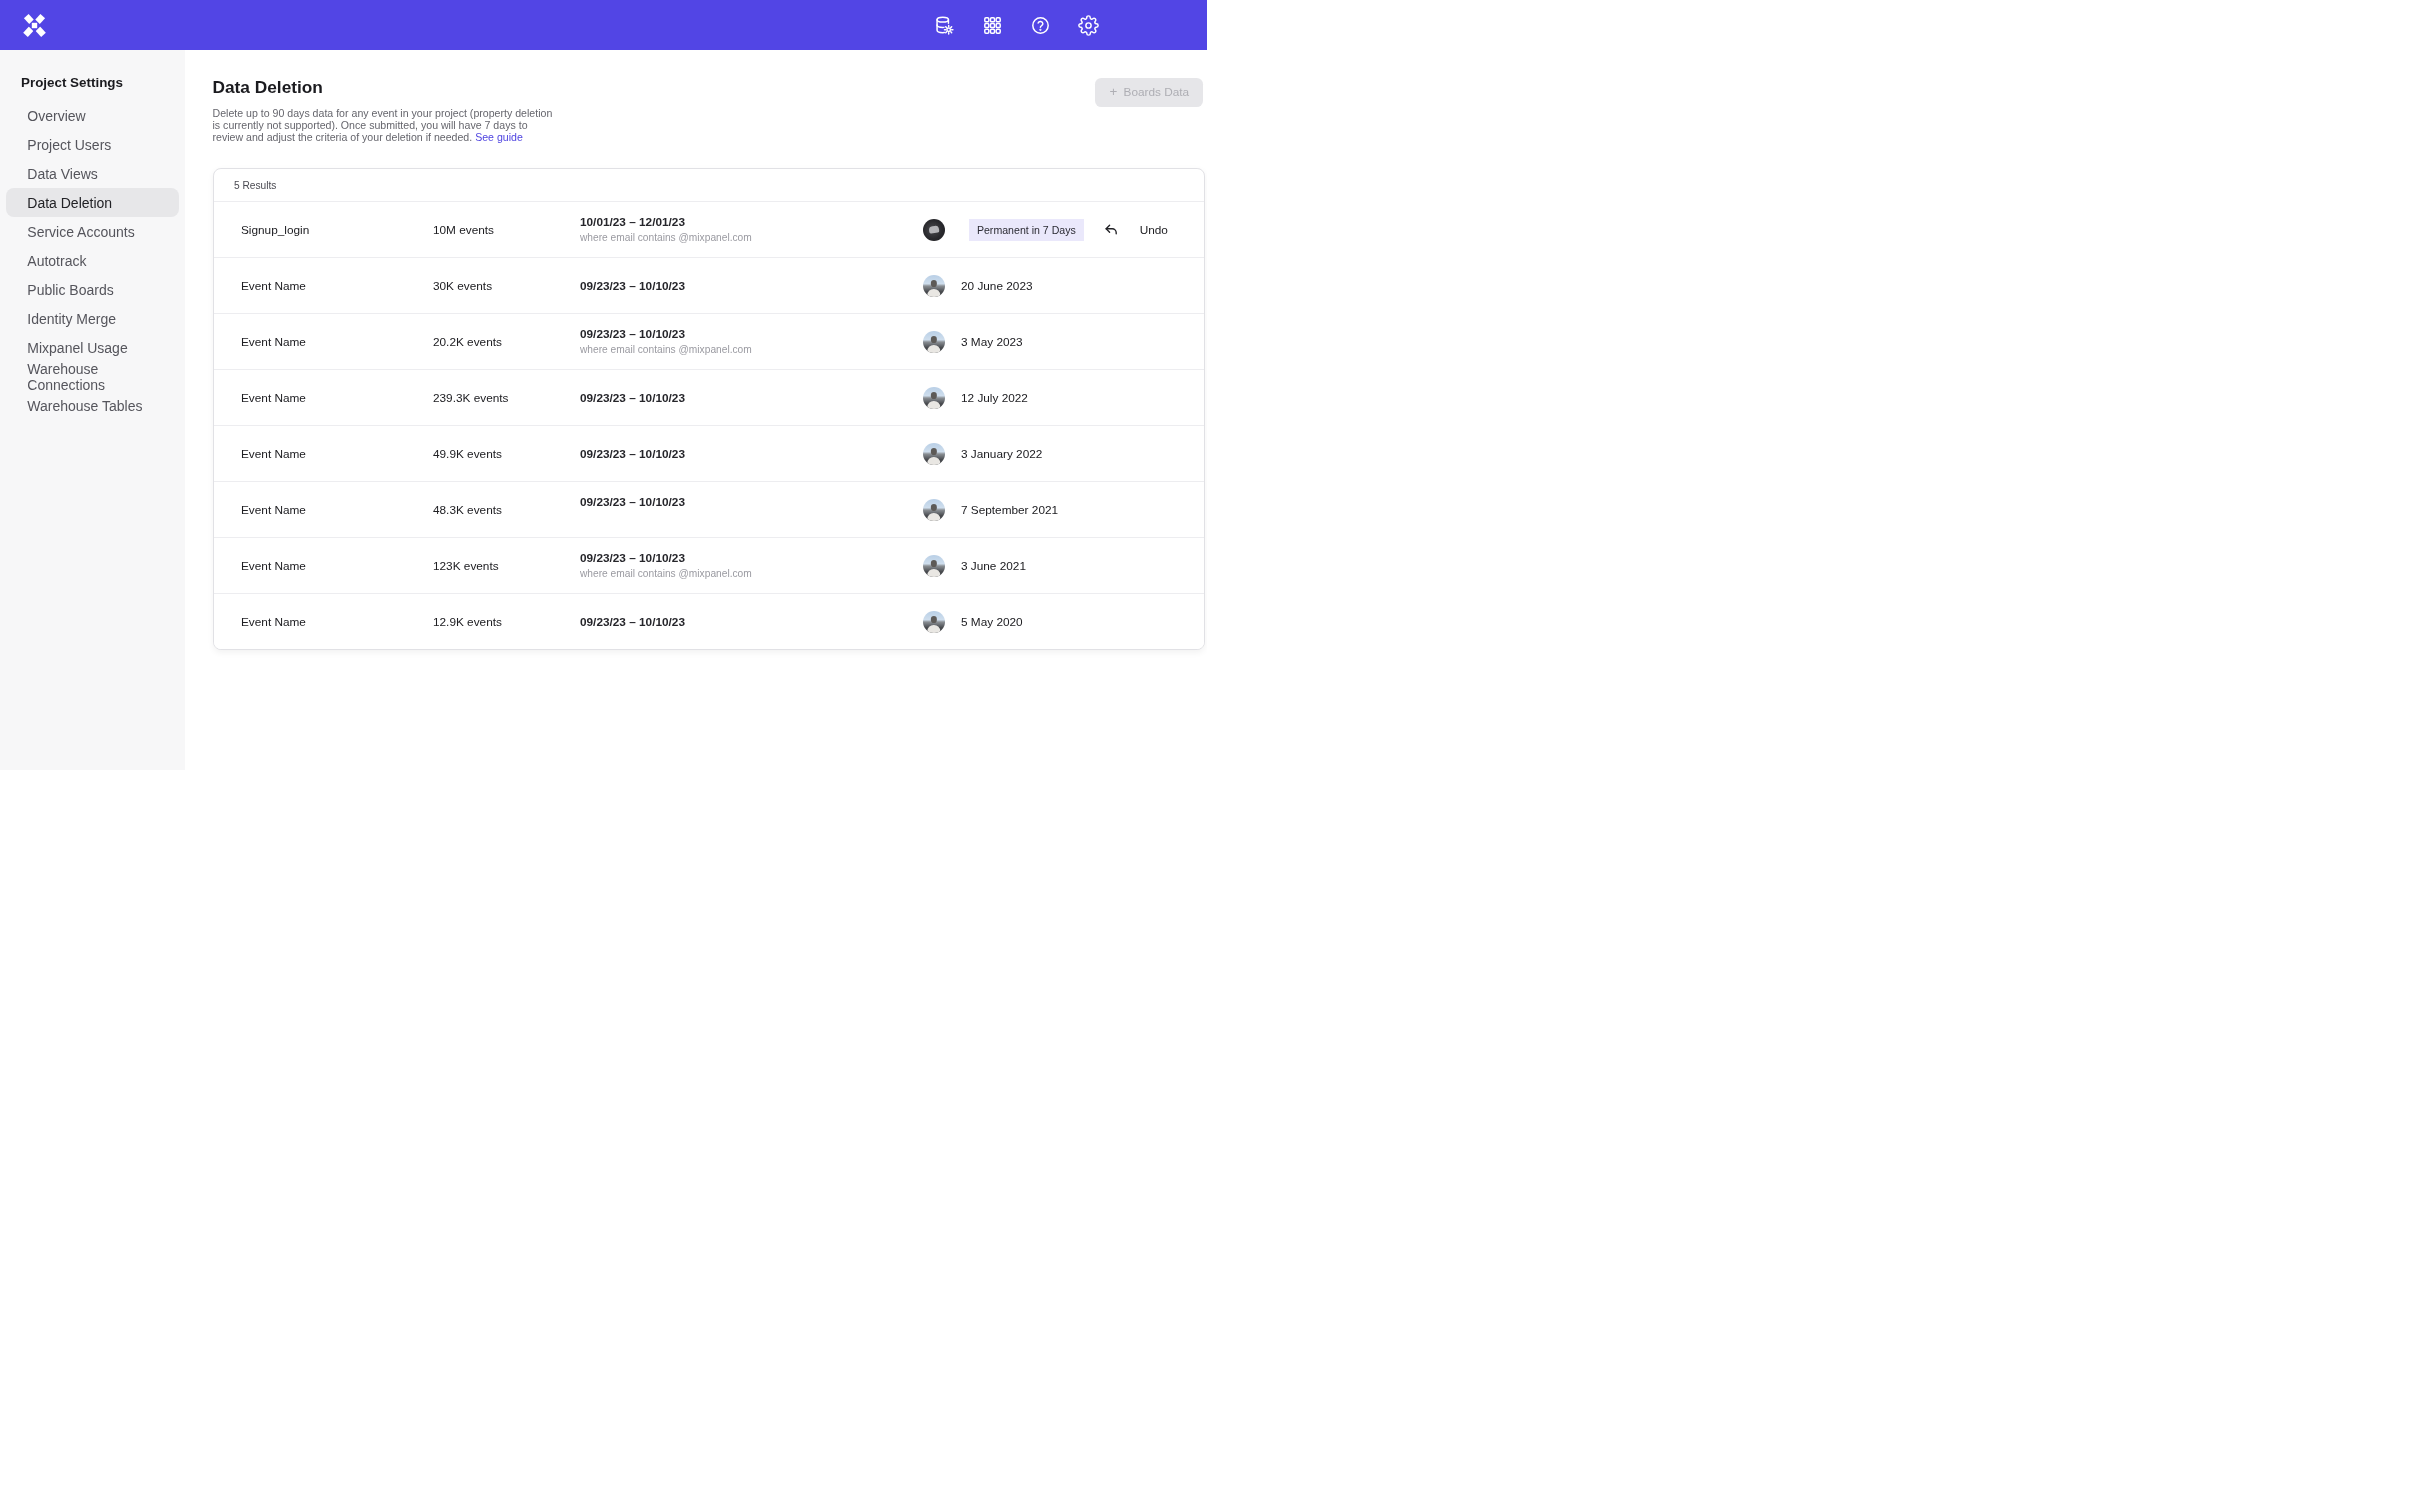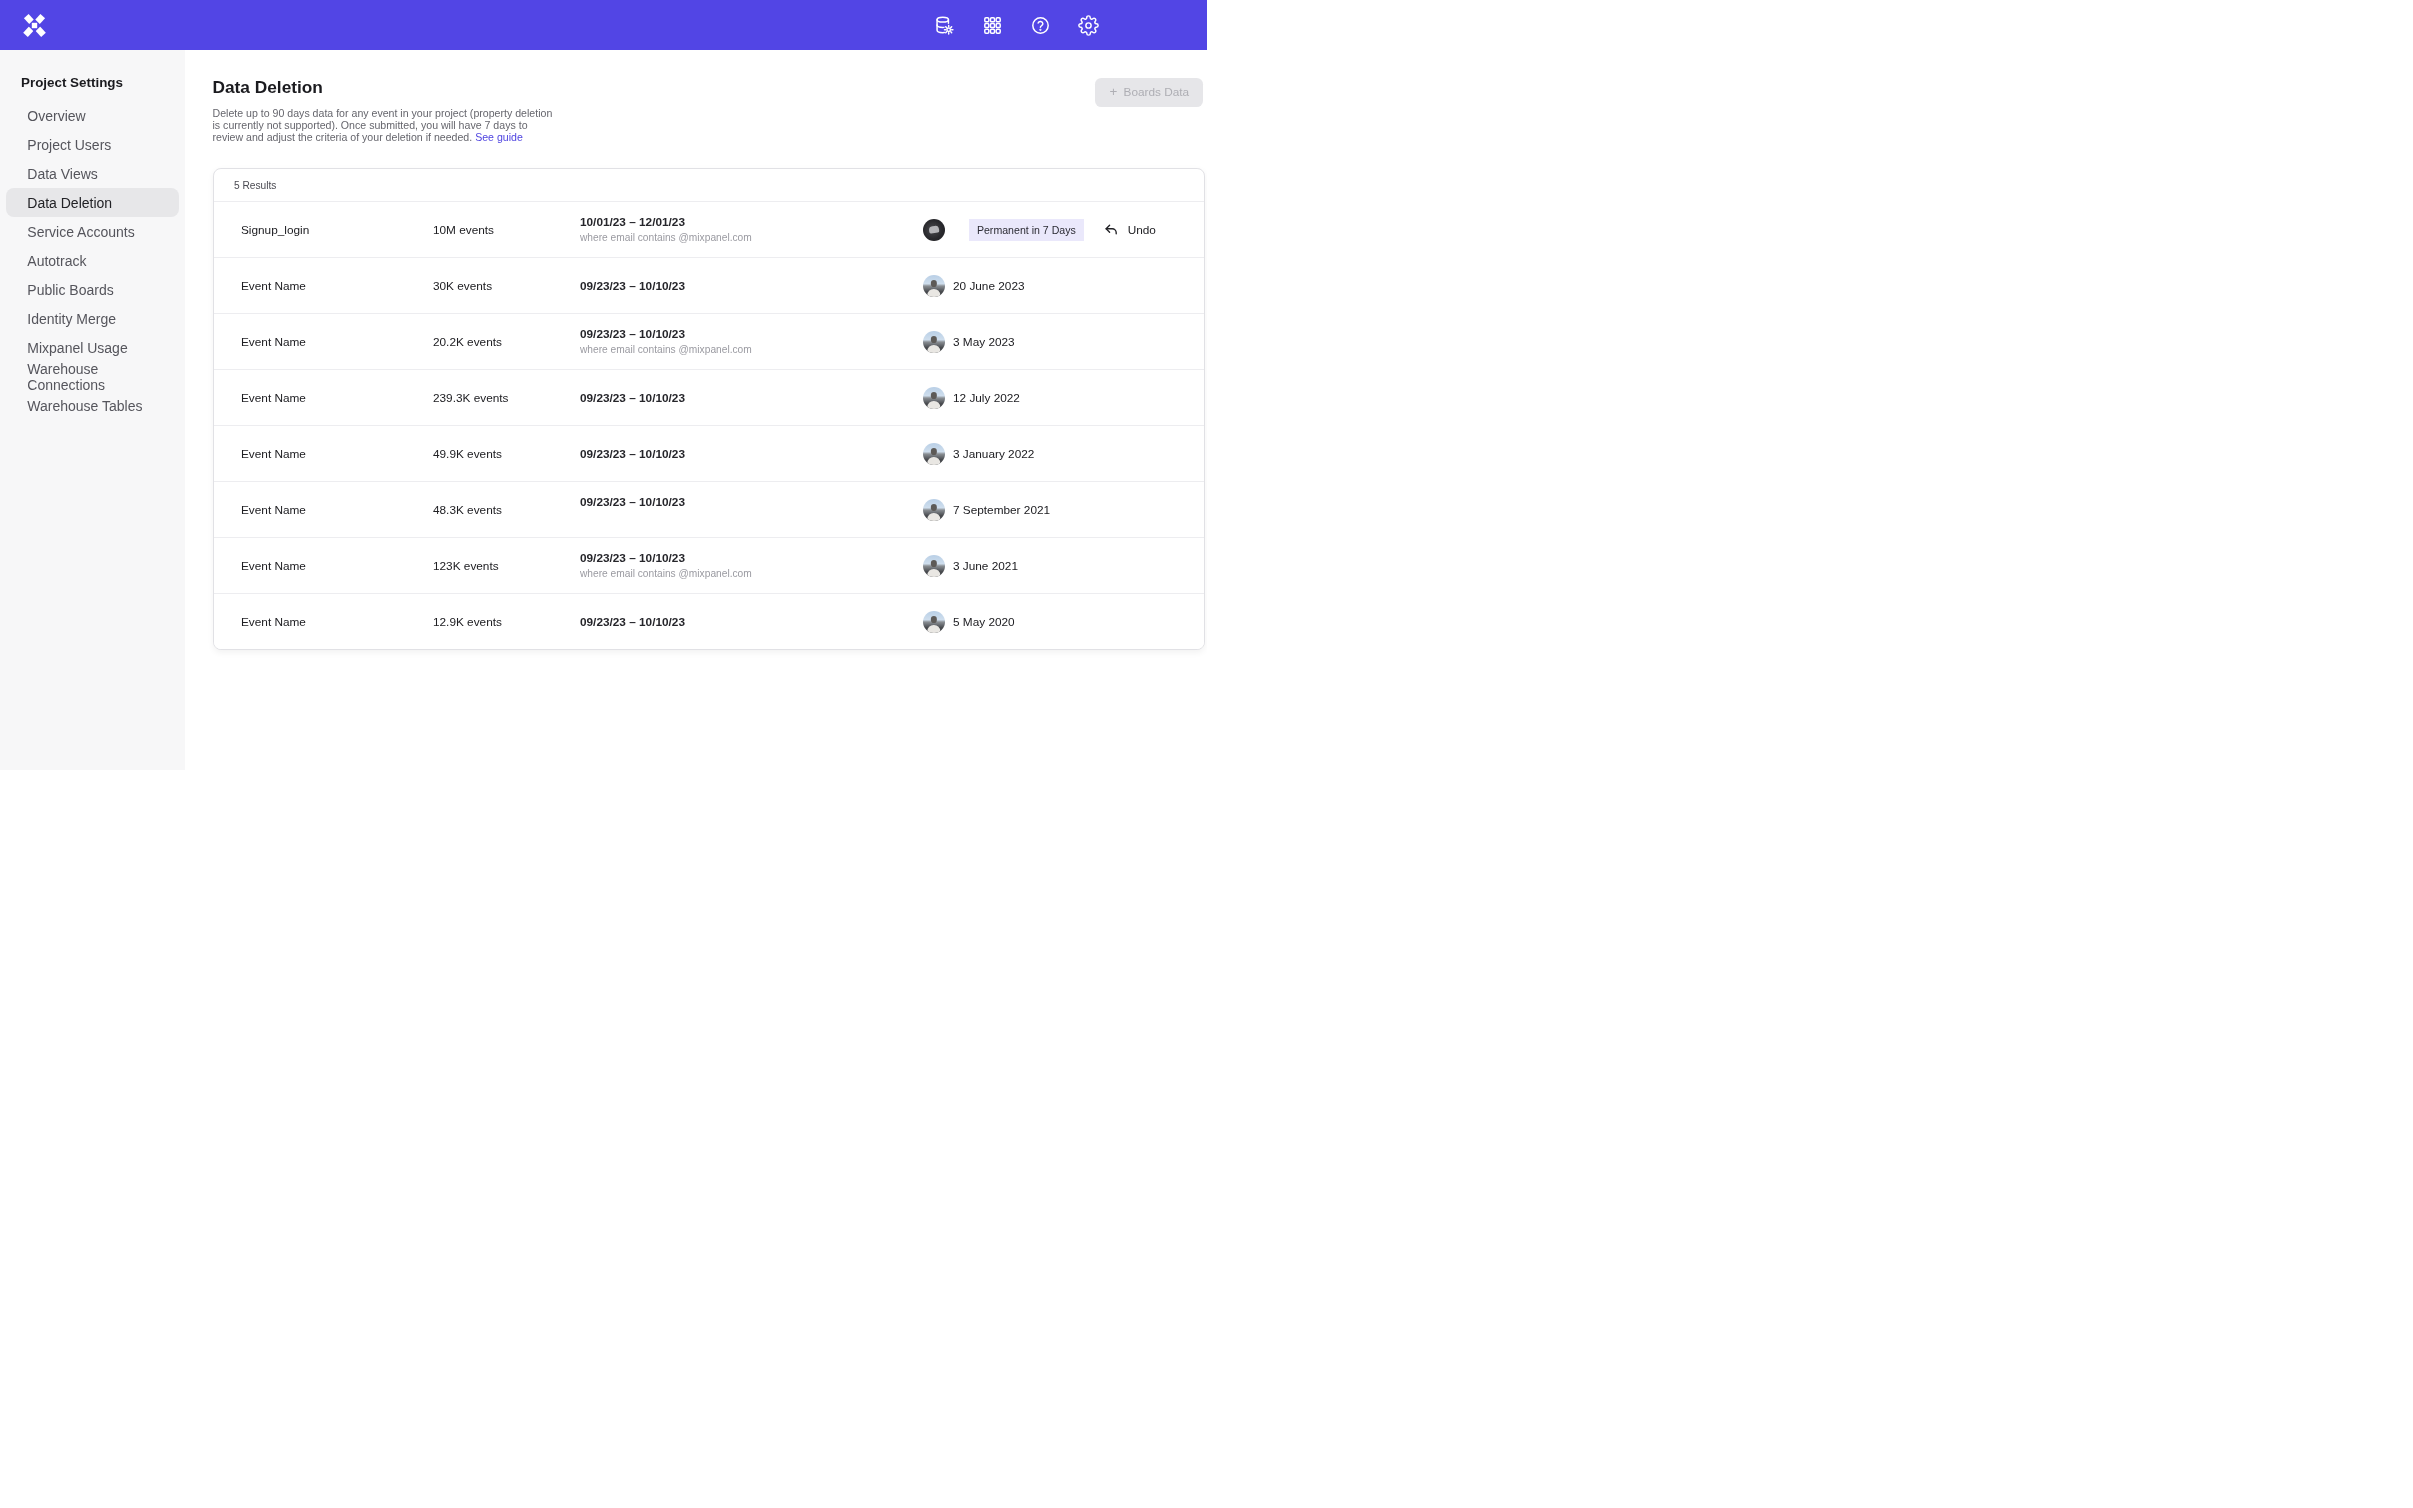--- a/index.html
+++ b/index.html
@@ -84,26 +84,26 @@
   .avatar-person::after {
     content:""; position:absolute; bottom:0; left:50%; transform:translateX(-50%);
     width:13.4px; height:7.9px; background:#e9e7e3; border-radius:6.3px 6.3px 0 0;
   }
   .avatar-dark { background:radial-gradient(circle at 45% 48%, #4c4c50 0%, #29292d 55%, #1d1d21 100%); }
   .avatar-dark::after {
     content:""; position:absolute; top:7px; left:5.5px; width:10.2px; height:7px;
     background:#c9c9cd; border-radius:3.9px 3.9px 1.6px 1.6px; transform:rotate(-8deg);
     opacity:.85;
   }
-  .deletion-date { font-size:11.8px; color:#202024; margin-left:8px; }
+  .deletion-date { font-size:11.8px; color:#202024; margin-left:16px; }
   .status-badge {
     margin-left:24px; background:#eae8fb; color:#2b2b33; font-size:10.6px;
     padding:4.7px 7.9px; border-radius:0; white-space:nowrap;
   }
-  .undo-group { display:flex; align-items:center; gap:10px; margin-left:19px; cursor:pointer; }
+  .undo-group { display:flex; align-items:center; gap:22px; margin-left:19px; cursor:pointer; }
   .undo-icon { width:15px; height:15px; }
   .undo-label { font-size:11.8px; color:#222226; }
 </style>
 </head>
 <body>
 
 <header class="topbar">
   <svg class="logo" viewBox="0 0 36 36">
     <path d="M7 5.5 L30 30.5" stroke="#ffffff" stroke-width="8.4"></path>
     <path d="M29 5.5 L6 30.5" stroke="#ffffff" stroke-width="8.4"></path>

